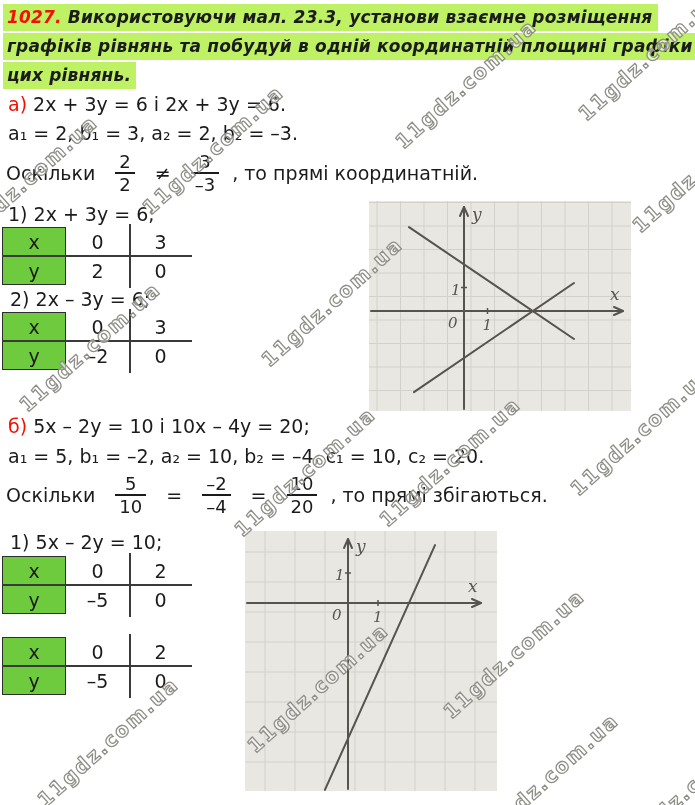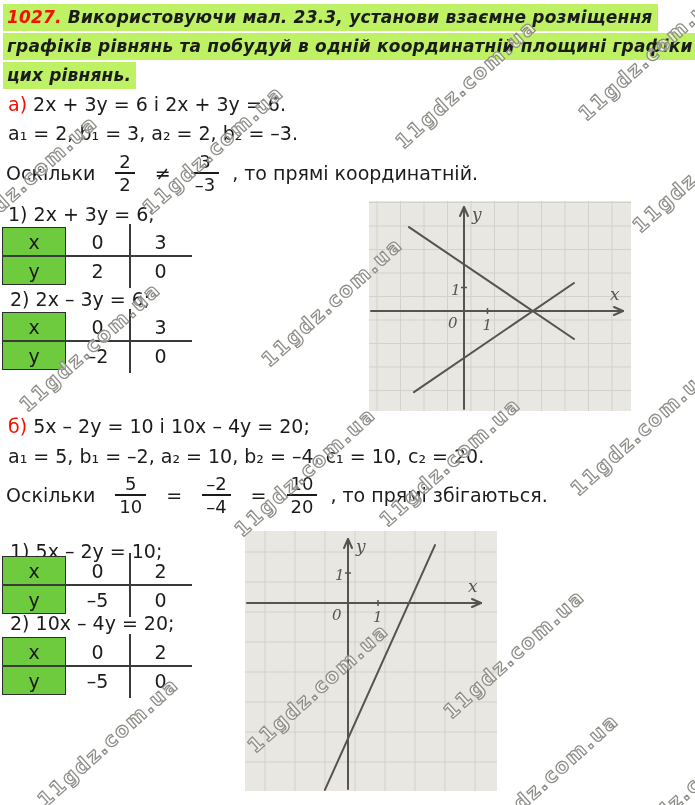--- a/index.html
+++ b/index.html
@@ -158,35 +158,34 @@
         <span class="den">–4</span>
       </span>
     <span>=</span>
     <span class="frac">
         <span class="num">10</span>
         <span class="den">20</span>
       </span>
     <span style="margin-left:-7px;">, то прямі збігаються.</span>
   </div>
 
-  <div class="line" style="top:531px;left:10px;margin-top:9px;">1) 5x – 2y = 10;</div>
+  <div class="line" style="top:531px;left:10px;">1) 5x – 2y = 10;</div>
   <div class="ttable" style="top:556px;left:2px;">
     <div class="trow">
       <div class="tlab">x</div>
       <div class="tval">0</div>
       <div class="tval">2</div>
     </div>
     <div class="trow">
       <div class="tlab">y</div>
       <div class="tval">–5</div>
       <div class="tval">0</div>
     </div>
   </div>
 
-  <div class="line" style="top:612px;left:10px;">2) 10x – 4y = 20;</div>
   <div class="ttable" style="top:637px;left:2px;">
     <div class="trow">
       <div class="tlab">x</div>
       <div class="tval">0</div>
       <div class="tval">2</div>
     </div>
     <div class="trow">
       <div class="tlab">y</div>
       <div class="tval">–5</div>
       <div class="tval">0</div>

